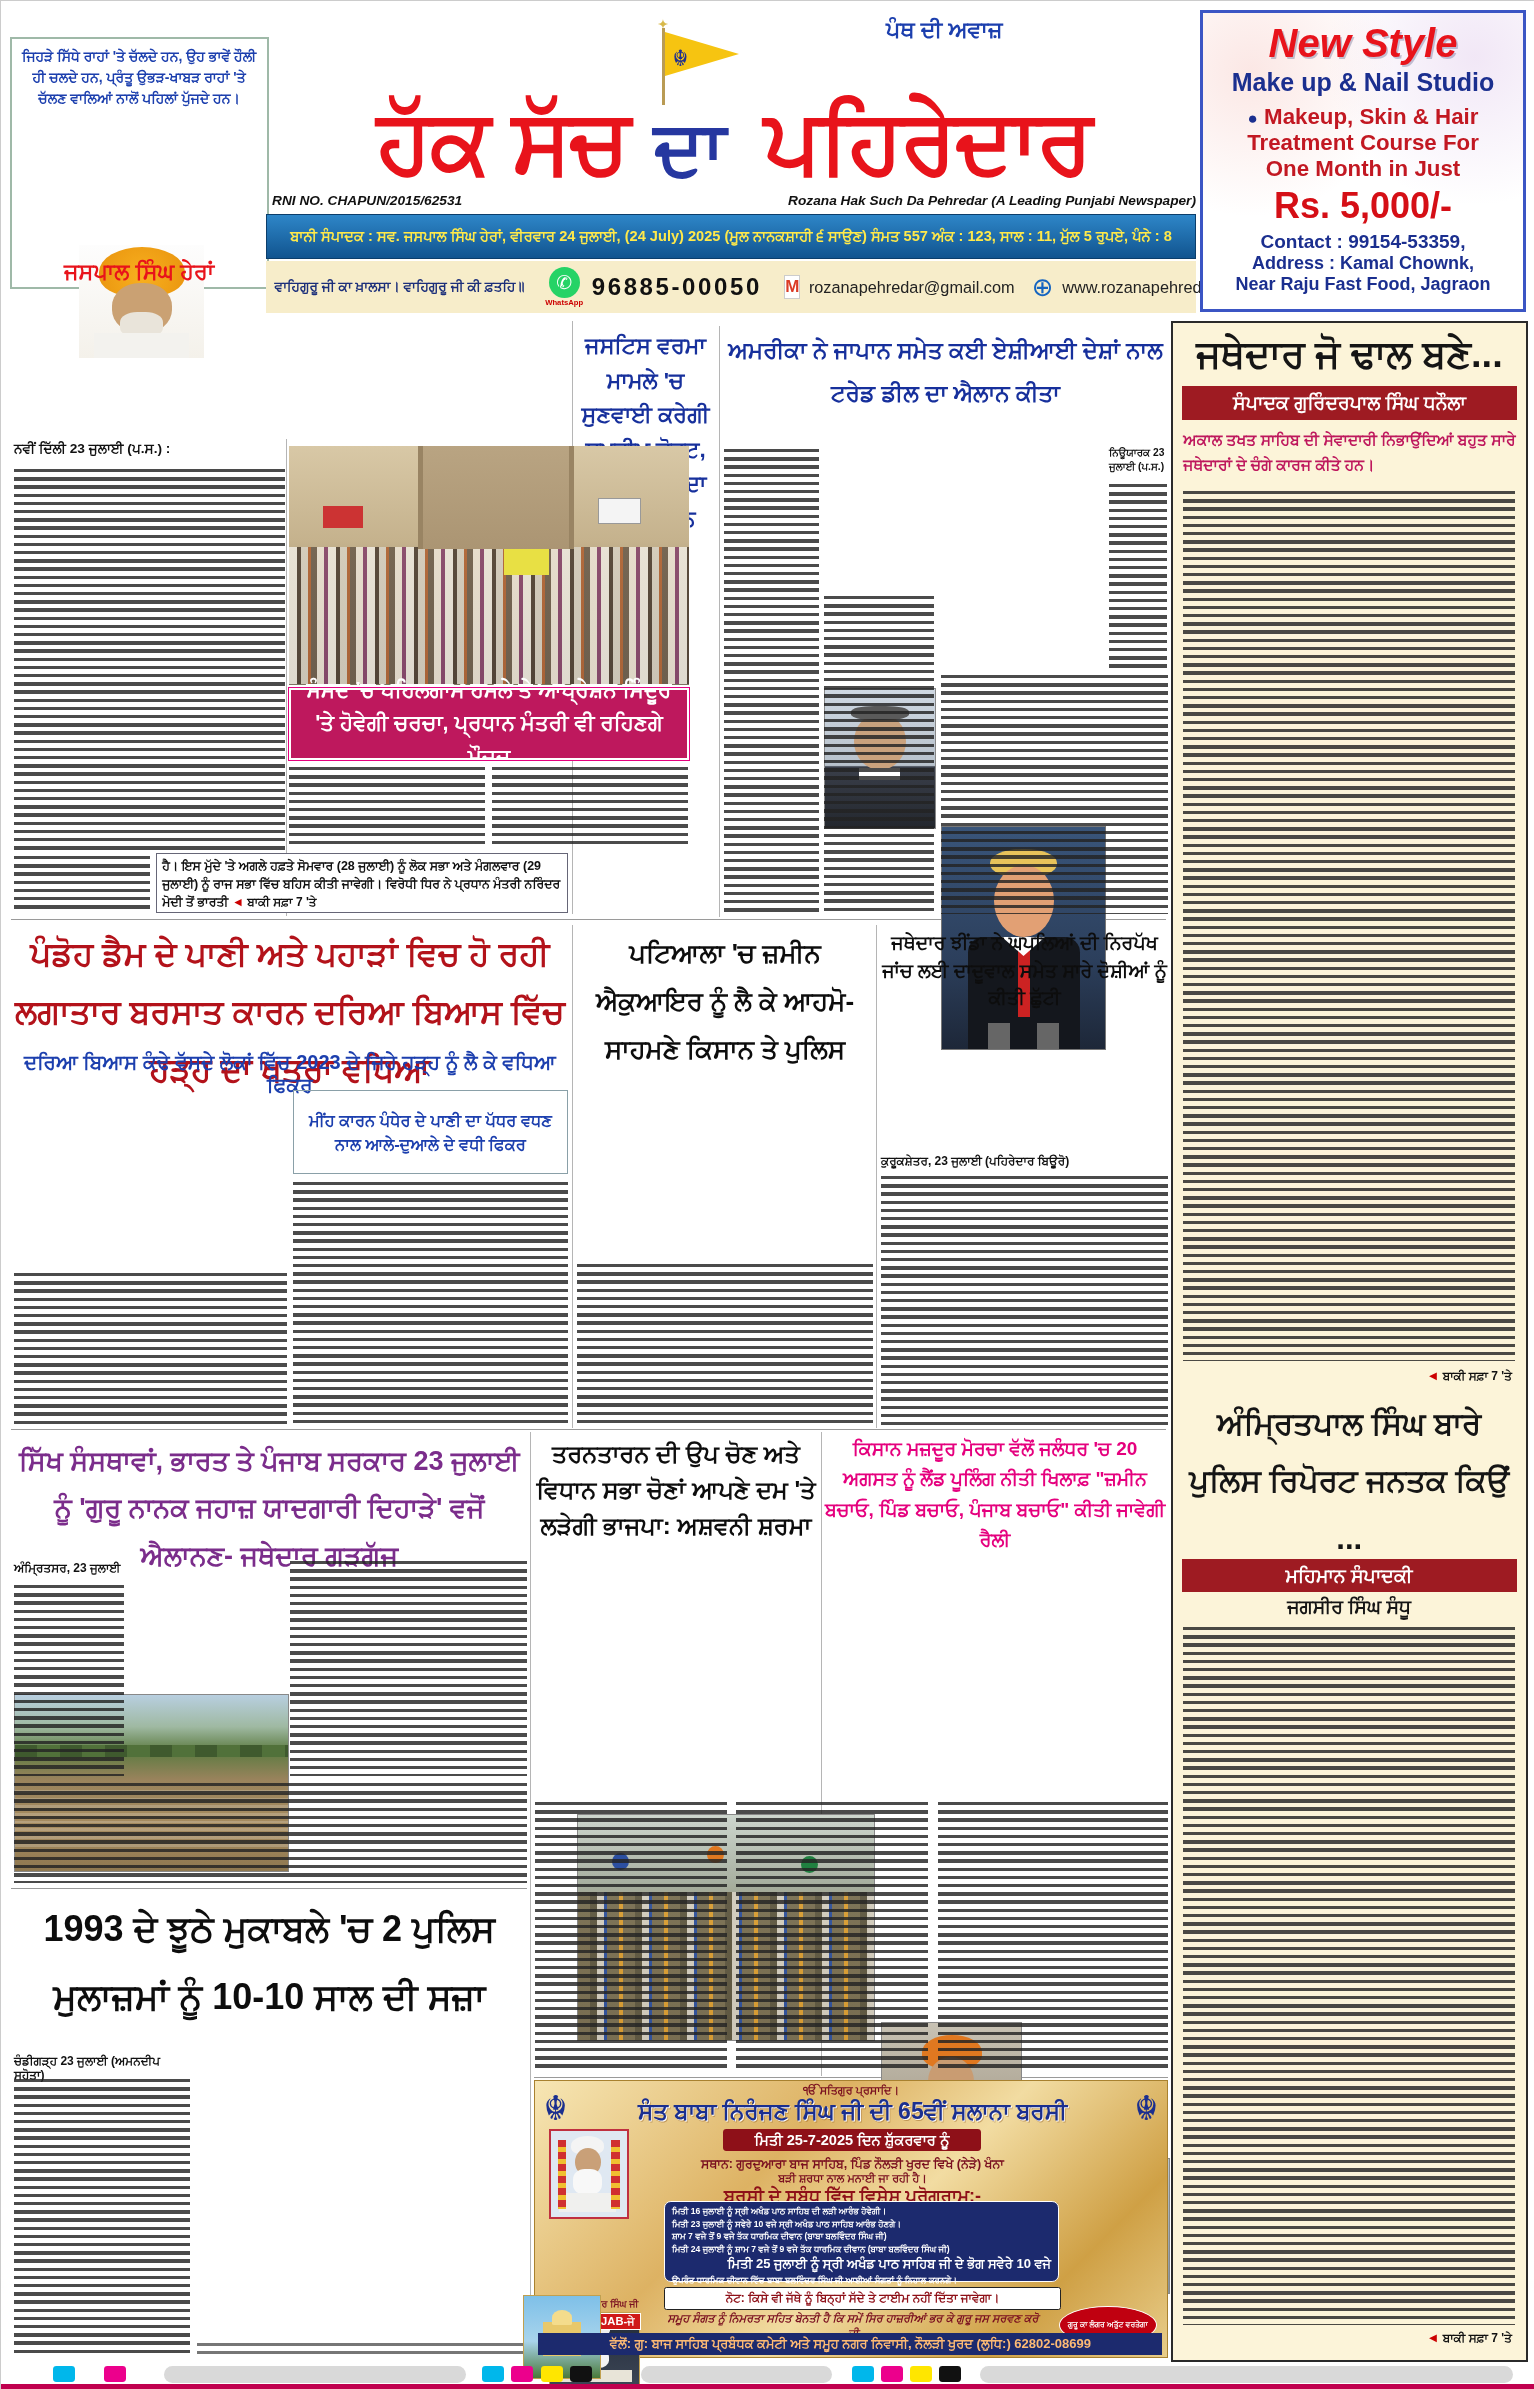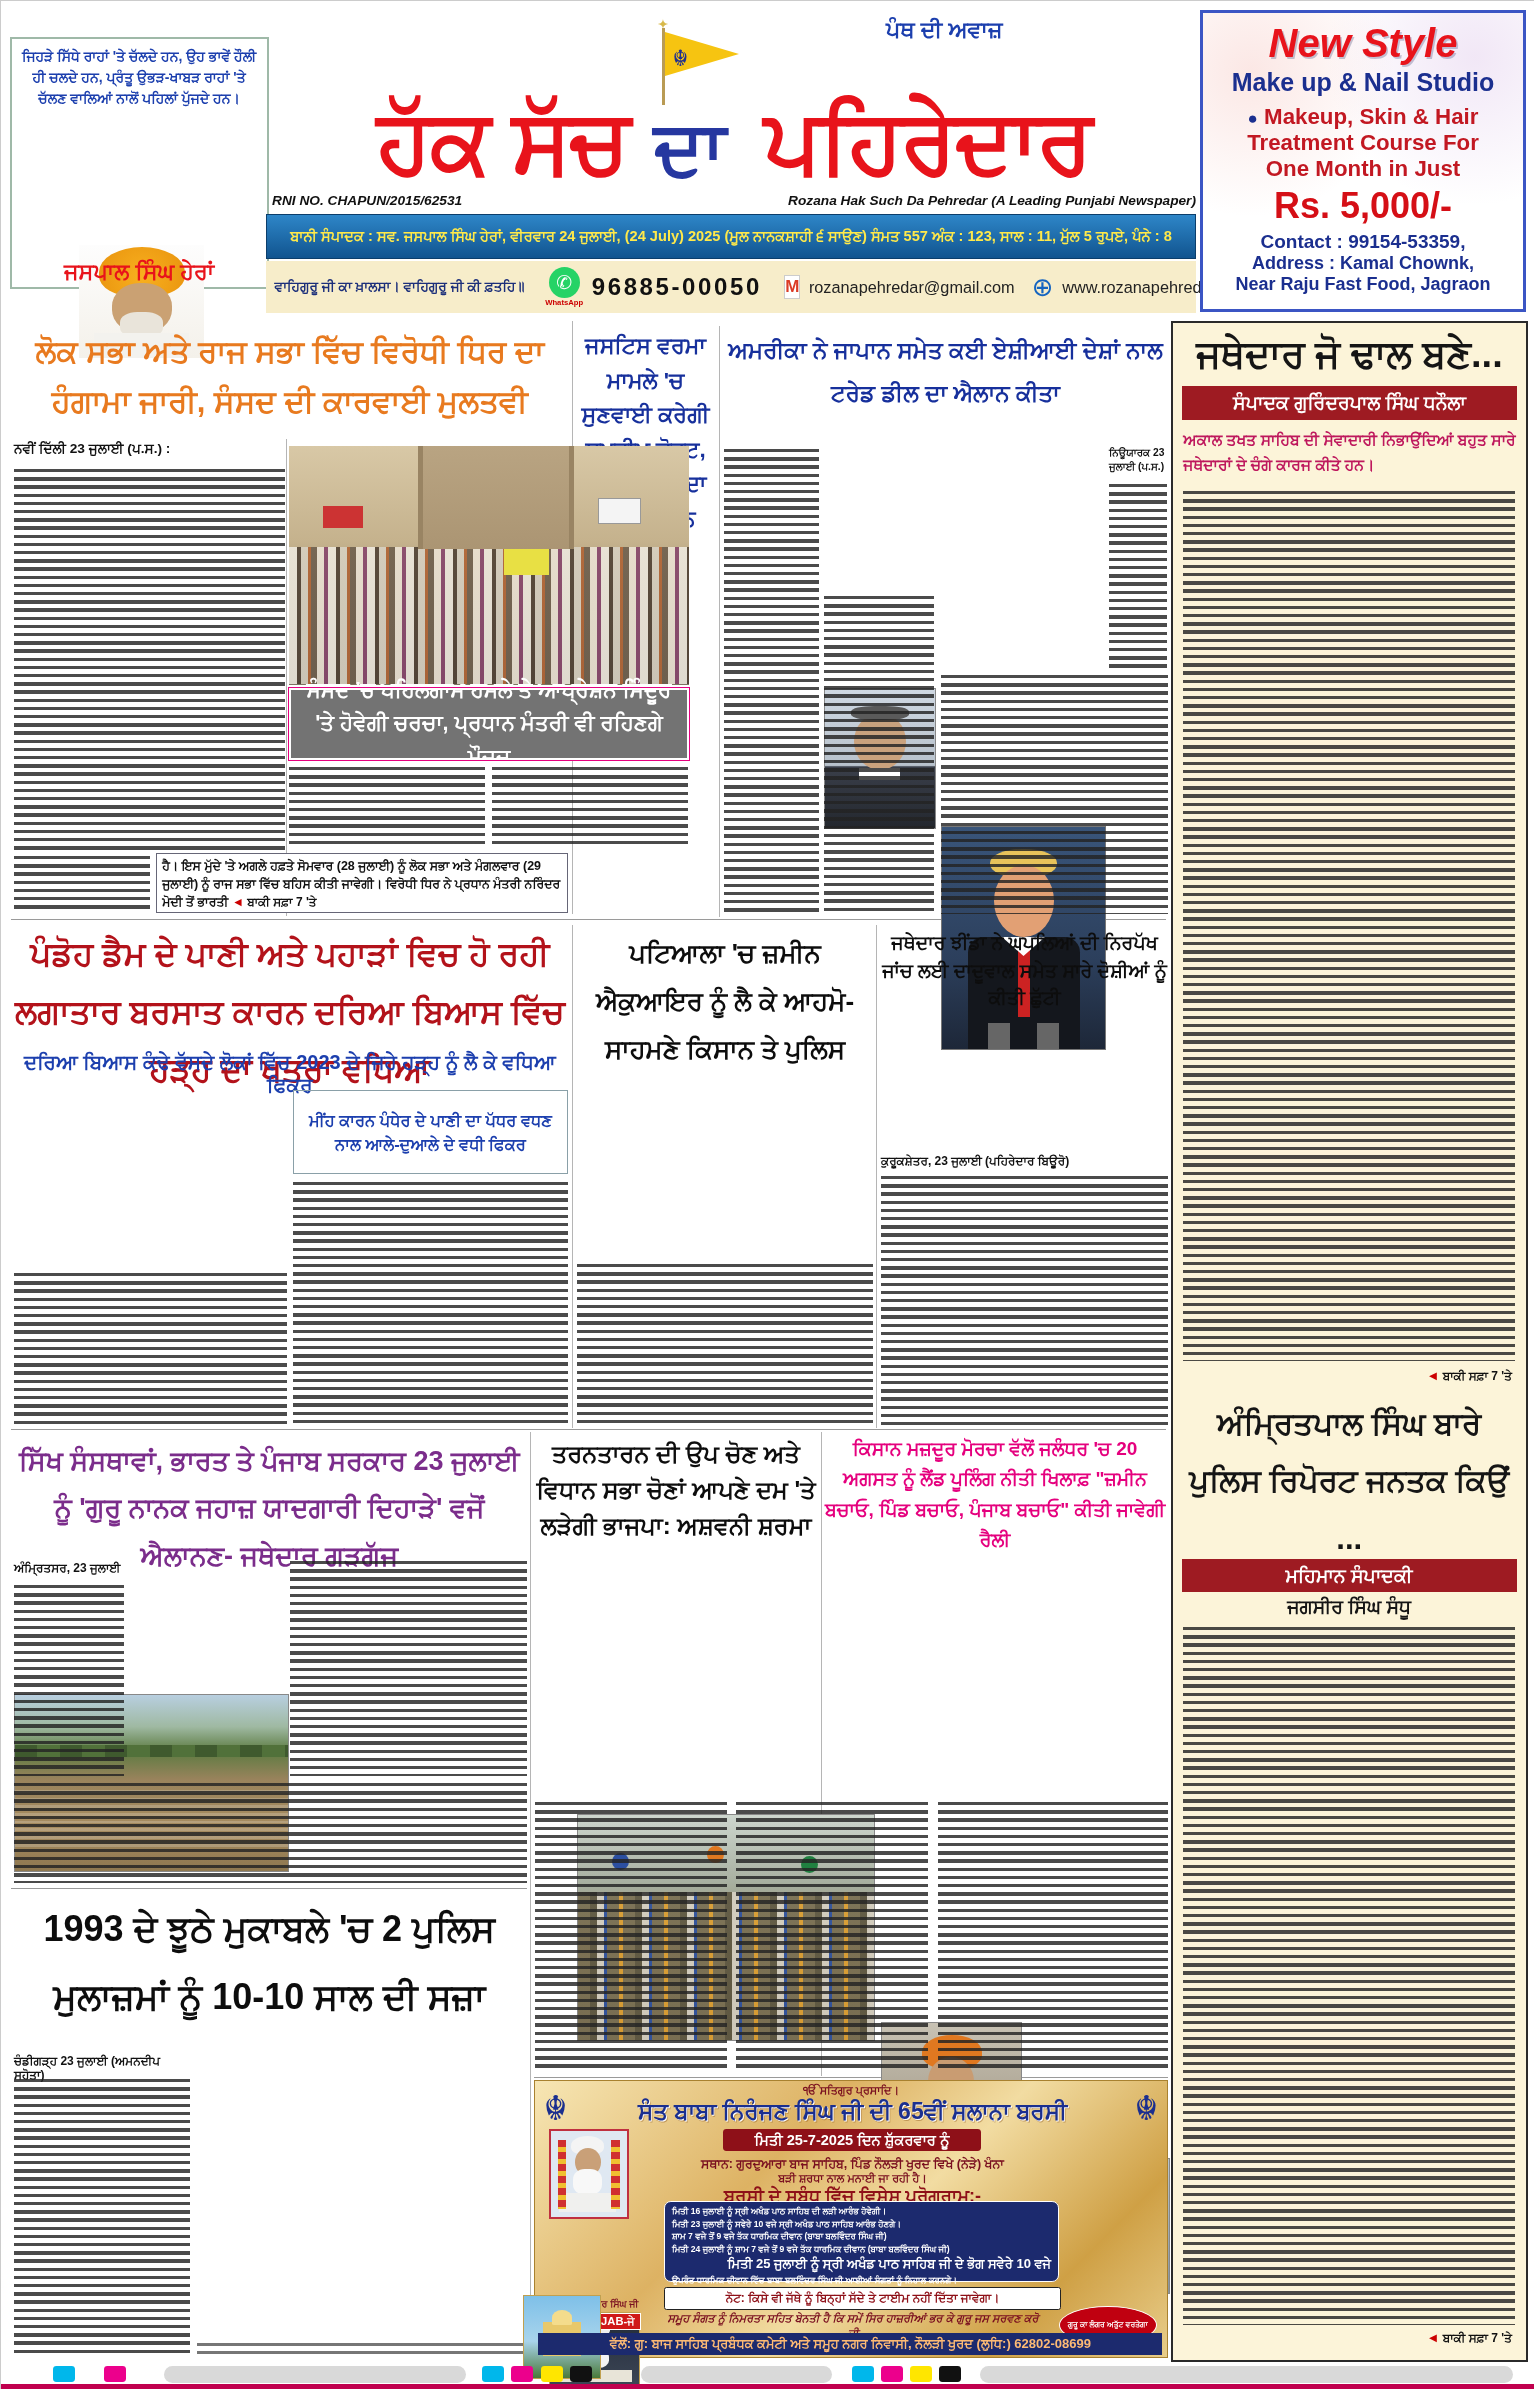--- a/index.html
+++ b/index.html
@@ -97,39 +97,38 @@
   <div class="abs vr" style="left:285px;top:438px;height:477px;"></div>
   <div class="abs hrule" style="left:10.3px;top:918px;width:1155px;"></div>
   <div class="abs vr" style="left:571px;top:924px;height:503px;"></div>
   <div class="abs vr" style="left:875px;top:924px;height:503px;"></div>
   <div class="abs hrule" style="left:10.3px;top:1428px;width:1155px;"></div>
   <div class="abs vr" style="left:529px;top:1431px;height:930px;"></div>
   <div class="abs vr" style="left:820px;top:1431px;height:644px;"></div>
   <div class="abs hrule" style="left:533px;top:2076px;width:634px;"></div>
   <div class="abs hrule" style="left:10.3px;top:1887px;width:516px;"></div>
 
-  <div class="abs ctr b" style="left:10.3px;top:326px;width:557px;height:107px;font-size:31px;line-height:1.6;color:#e87a1f;">ਲੋਕ ਸਭਾ ਅਤੇ ਰਾਜ ਸਭਾ ਵਿੱਚ ਵਿਰੋਧੀ ਧਿਰ ਦਾ ਹੰਗਾਮਾ ਜਾਰੀ, ਸੰਸਦ ਦੀ ਕਾਰਵਾਈ ਮੁਲਤਵੀ</div>
 
   <div class="abs ctr b" style="left:576px;top:328px;width:137px;height:239px;font-size:22.3px;line-height:1.55;color:#17309c;">ਜਸਟਿਸ ਵਰਮਾ ਮਾਮਲੇ 'ਚ ਸੁਣਵਾਈ ਕਰੇਗੀ ਸੁਪਰੀਮ ਕੋਰਟ, ਸਪੈਸ਼ਲ ਬੈਂਚ ਦਾ ਹੋਵੇਗਾ ਗਠਨ</div>
 
   <div class="abs ctr b" style="left:723px;top:328px;width:443px;height:112px;font-size:23px;line-height:1.85;color:#17309c;">ਅਮਰੀਕਾ ਨੇ ਜਾਪਾਨ ਸਮੇਤ ਕਈ ਏਸ਼ੀਆਈ ਦੇਸ਼ਾਂ ਨਾਲ ਟਰੇਡ ਡੀਲ ਦਾ ਐਲਾਨ ਕੀਤਾ</div>
 
   <div class="abs b" style="left:13px;top:440px;width:271px;font-size:13.7px;color:#111;">ਨਵੀਂ ਦਿੱਲੀ 23 ਜੁਲਾਈ (ਪ.ਸ.) :</div>
   <div class="abs gk" style="left:13px;top:468px;width:271px;height:381px;"></div>
   <div class="abs gk" style="left:13px;top:855px;width:136px;height:57px;"></div>
 
   <div class="abs photo" style="left:288px;top:445px;width:400px;height:239px;background:linear-gradient(180deg,#d8c8a6 0%,#c5b28d 40%,#a8977a 58%,#7c7260 100%);">
     <div class="abs" style="left:0;top:101px;width:100%;height:137px;opacity:.85;background:repeating-linear-gradient(90deg,#f0ece2 0 7.7px,#4a3c30 7.7px 12px,#d8d2c4 12px 19px,#b06030 19px 22.3px,#6a5b4a 22.3px 28px,#eee6d8 28px 35px,#84406a 35px 39px);"></div>
     <div class="abs" style="left:129px;top:0px;width:146px;height:103px;background:linear-gradient(180deg,#b9a482,#ab9573);border-left:5.2px solid #998463;border-right:5.2px solid #998463;"></div>
     <div class="abs" style="left:34px;top:60px;width:40px;height:22.3px;background:#c33;"></div>
     <div class="abs" style="left:215px;top:103px;width:45px;height:26px;background:#e8e044;"></div>
     <div class="abs" style="left:309px;top:52px;width:41px;height:24px;background:#f4f4f4;border:0.9px solid #999;"></div>
   </div>
 
-  <div class="abs ctr b" style="left:288px;top:687px;width:400px;height:72px;background:#737373;border:2.6px solid #fff;outline:1.7px solid #e5007e;box-sizing:border-box;color:#fff;font-size:21.5px;line-height:1.55;display:flex;align-items:center;justify-content:center;padding:0 5.2px;">ਸੰਸਦ 'ਚ ਪਹਿਲਗਾਮ ਹਮਲੇ ਤੇ ਆਪ੍ਰੇਸ਼ਨ ਸਿੰਦੂਰ 'ਤੇ ਹੋਵੇਗੀ ਚਰਚਾ, ਪ੍ਰਧਾਨ ਮੰਤਰੀ ਵੀ ਰਹਿਣਗੇ ਮੌਜੂਦ</div>
+  <div class="abs ctr b" style="left:288px;top:687px;width:400px;height:72px;background:#be185d;border:2.6px solid #fff;outline:1.7px solid #e5007e;box-sizing:border-box;color:#fff;font-size:21.5px;line-height:1.55;display:flex;align-items:center;justify-content:center;padding:0 5.2px;">ਸੰਸਦ 'ਚ ਪਹਿਲਗਾਮ ਹਮਲੇ ਤੇ ਆਪ੍ਰੇਸ਼ਨ ਸਿੰਦੂਰ 'ਤੇ ਹੋਵੇਗੀ ਚਰਚਾ, ਪ੍ਰਧਾਨ ਮੰਤਰੀ ਵੀ ਰਹਿਣਗੇ ਮੌਜੂਦ</div>
 
   <div class="abs gk" style="left:288px;top:766px;width:196px;height:82px;"></div>
   <div class="abs gk" style="left:491px;top:766px;width:196px;height:82px;"></div>
 
   <div class="abs" style="left:155px;top:852px;width:412px;height:60px;border:1.7px solid #667;background:#fff;box-sizing:border-box;padding:2.6px 5.2px;">
     <span class="b" style="font-size:12.5px;line-height:1.45;color:#111;">ਹੈ। ਇਸ ਮੁੱਦੇ 'ਤੇ ਅਗਲੇ ਹਫ਼ਤੇ ਸੋਮਵਾਰ (28 ਜੁਲਾਈ) ਨੂੰ ਲੋਕ ਸਭਾ ਅਤੇ ਮੰਗਲਵਾਰ (29 ਜੁਲਾਈ) ਨੂੰ ਰਾਜ ਸਭਾ ਵਿੱਚ ਬਹਿਸ ਕੀਤੀ ਜਾਵੇਗੀ। ਵਿਰੋਧੀ ਧਿਰ ਨੇ ਪ੍ਰਧਾਨ ਮੰਤਰੀ ਨਰਿੰਦਰ ਮੋਦੀ ਤੋਂ ਭਾਰਤੀ</span>
     <span class="b" style="font-size:12px;color:#111;"> <span style="color:#c00;">◄</span> <span>ਬਾਕੀ ਸਫ਼ਾ 7 'ਤੇ</span></span>
   </div>
 
   <div class="abs photo" style="left:823px;top:448px;width:110px;height:139px;background:linear-gradient(180deg,#cfd8e2 0%,#b8c2cc 55%,#3a3f4a 56%,#23272e 100%);border:0.9px solid #888;">

